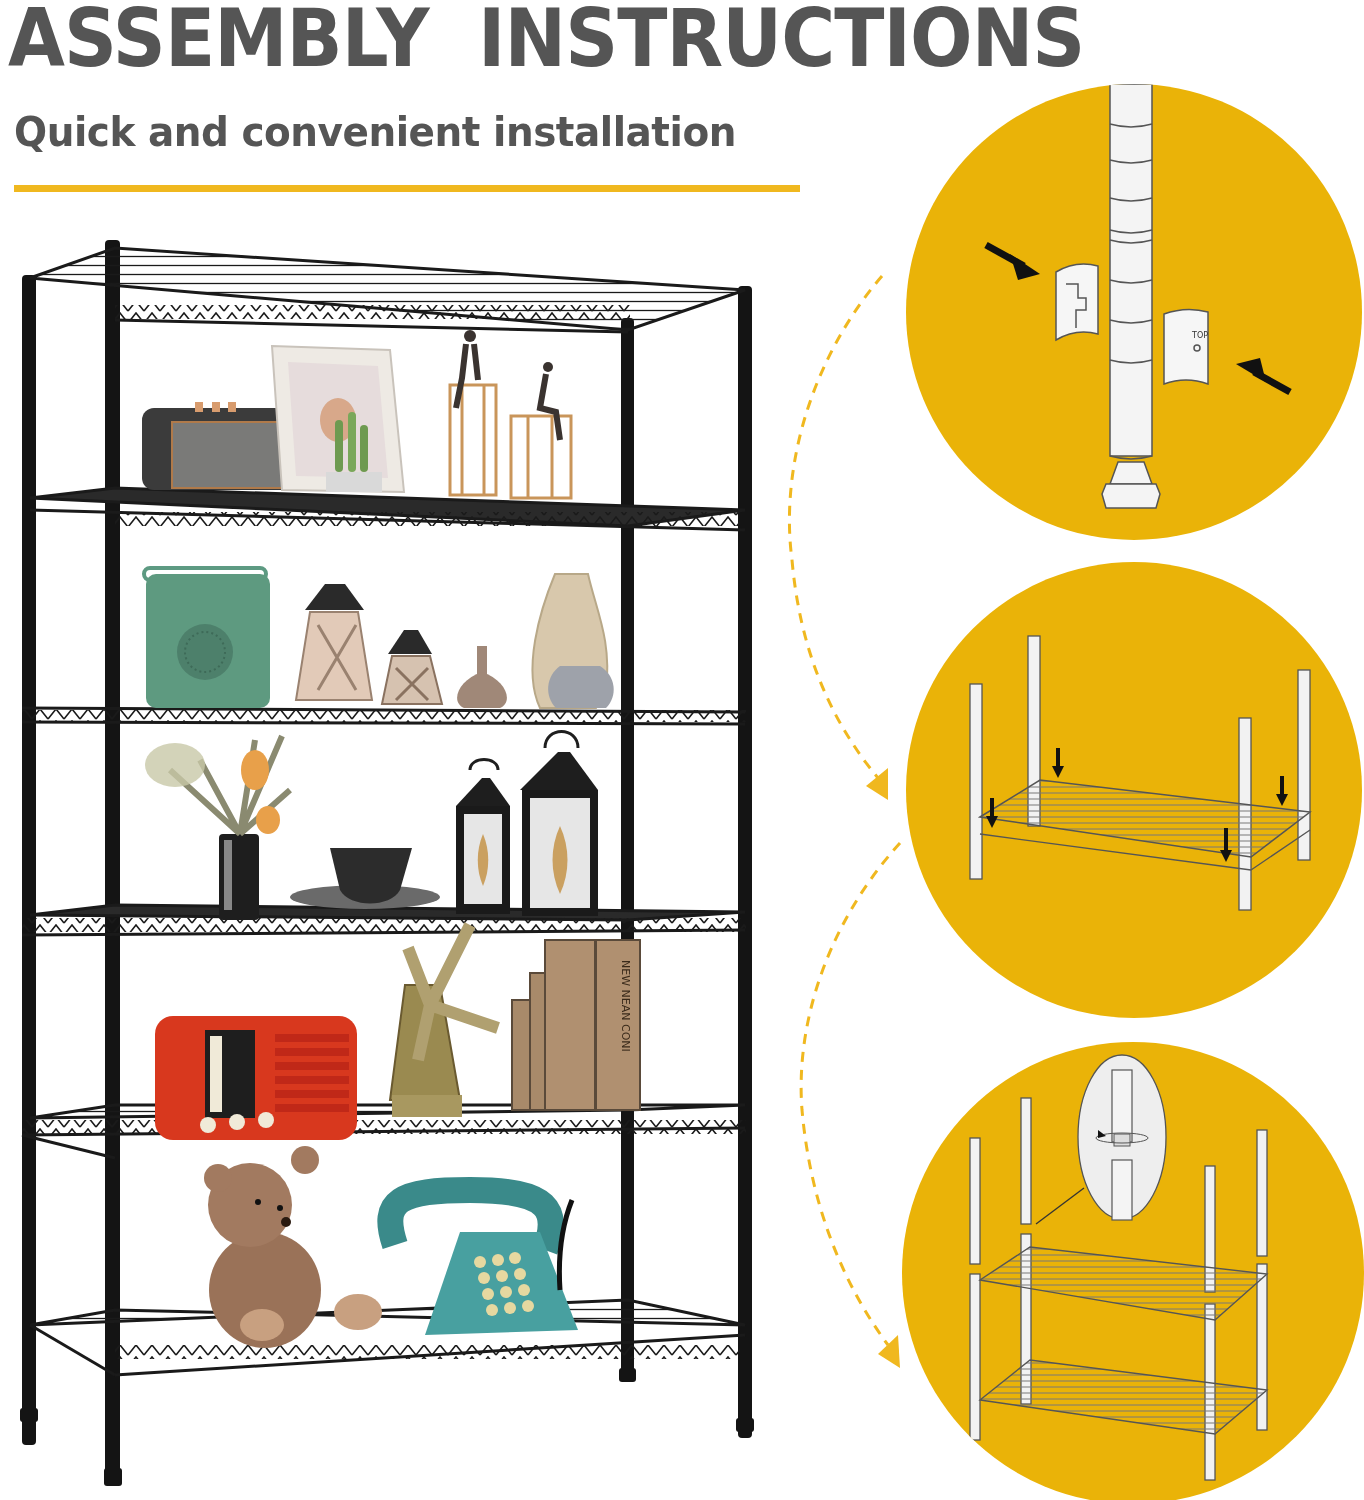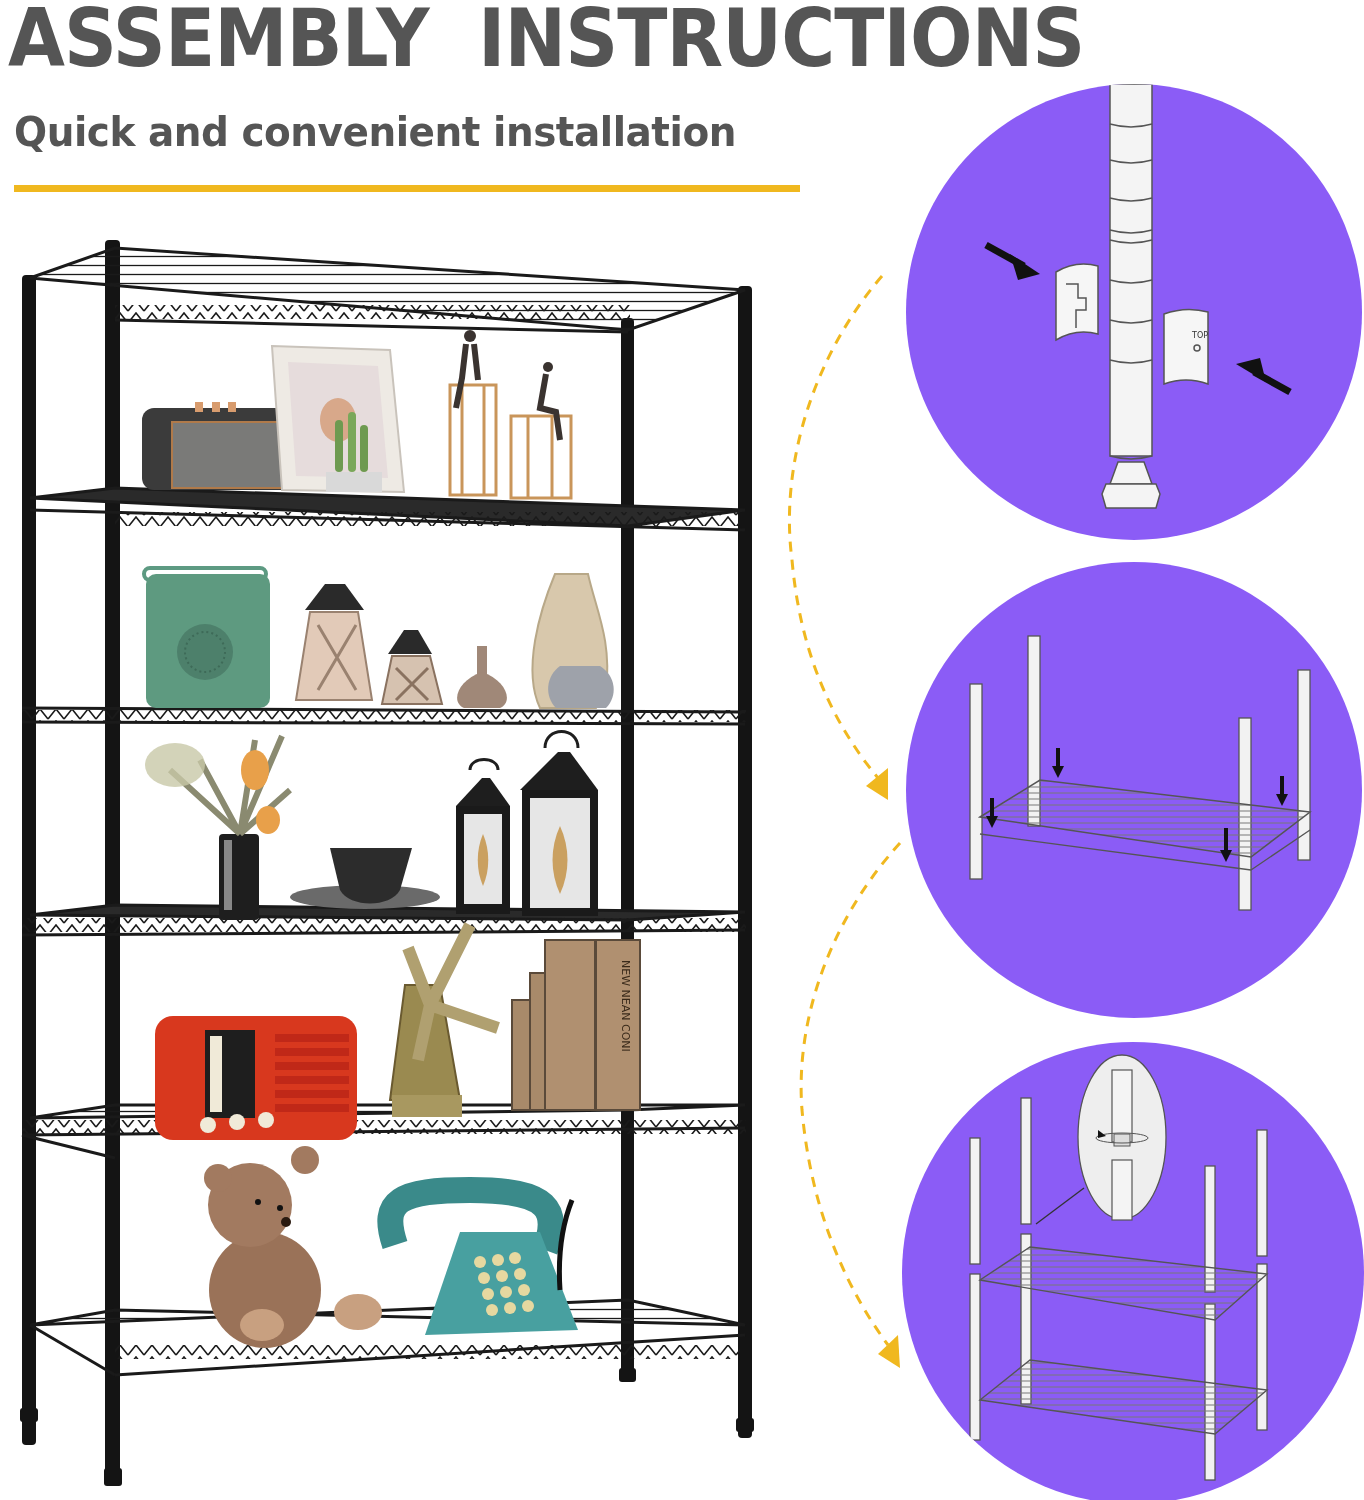--- a/index.html
+++ b/index.html
@@ -17,21 +17,21 @@
     font-family: "DejaVu Sans", sans-serif; font-weight: bold;
     font-size: 41px; color: #555555; letter-spacing: -0.5px;
     transform: scaleX(0.95); transform-origin: left top; white-space: nowrap;
   }
   .underline { position: absolute; left: 14px; top: 185px; width: 786px; height: 7px; background: #f0b81f; }
 
   .shelf-svg { position: absolute; left: 0; top: 230px; width: 770px; height: 1270px; }
   .arrows-svg { position: absolute; left: 760px; top: 260px; width: 180px; height: 1140px; }
 
   .step-circle {
-    position: absolute; border-radius: 50%; background: #8b5cf6; overflow: hidden;
+    position: absolute; border-radius: 50%; background: #eab308; overflow: hidden;
   }
   .step-circle svg { position: absolute; left: 0; top: 0; width: 100%; height: 100%; }
   #step1 { left: 906px; top: 84px; width: 456px; height: 456px; }
   #step2 { left: 906px; top: 562px; width: 456px; height: 456px; }
   #step3 { left: 902px; top: 1042px; width: 462px; height: 462px; }
 </style>
 </head>
 <body>
 
 <div class="title">ASSEMBLY  INSTRUCTIONS</div>

